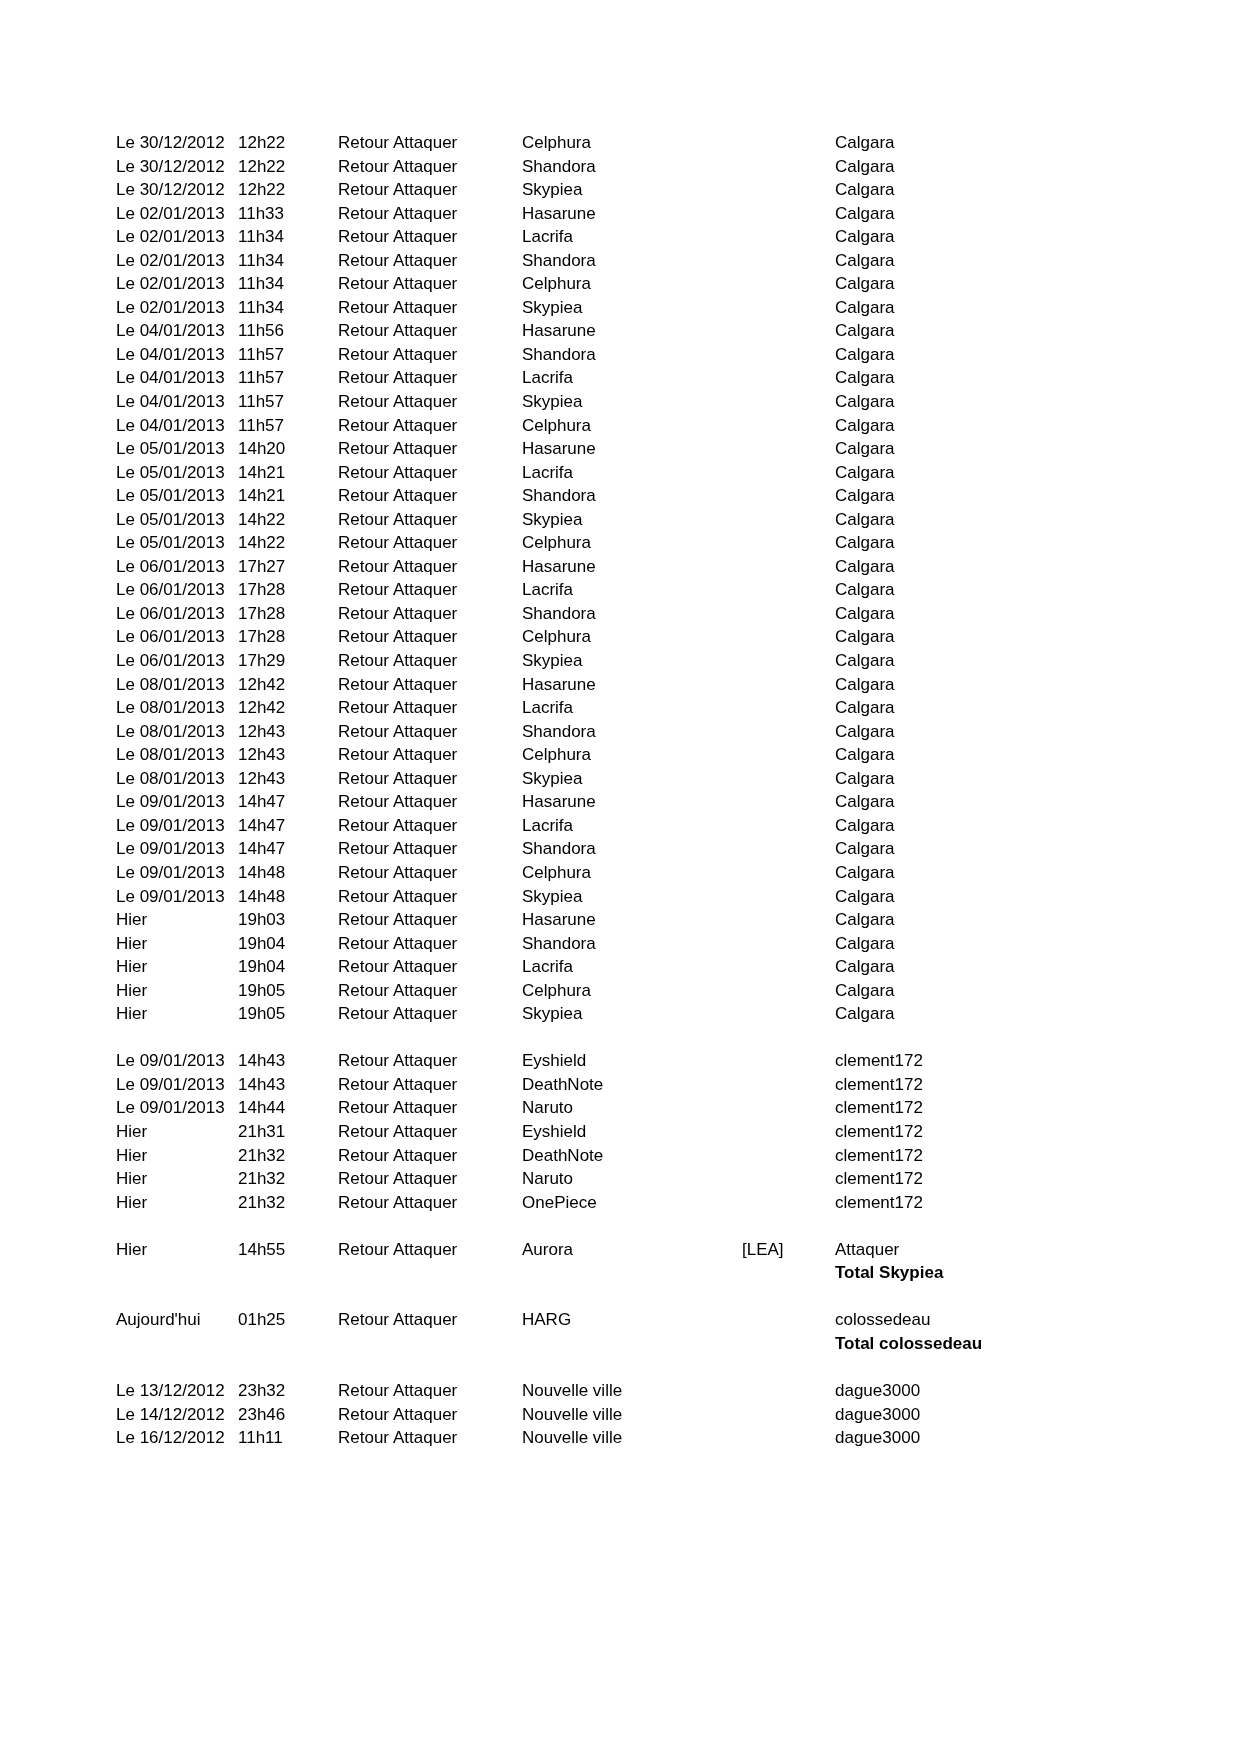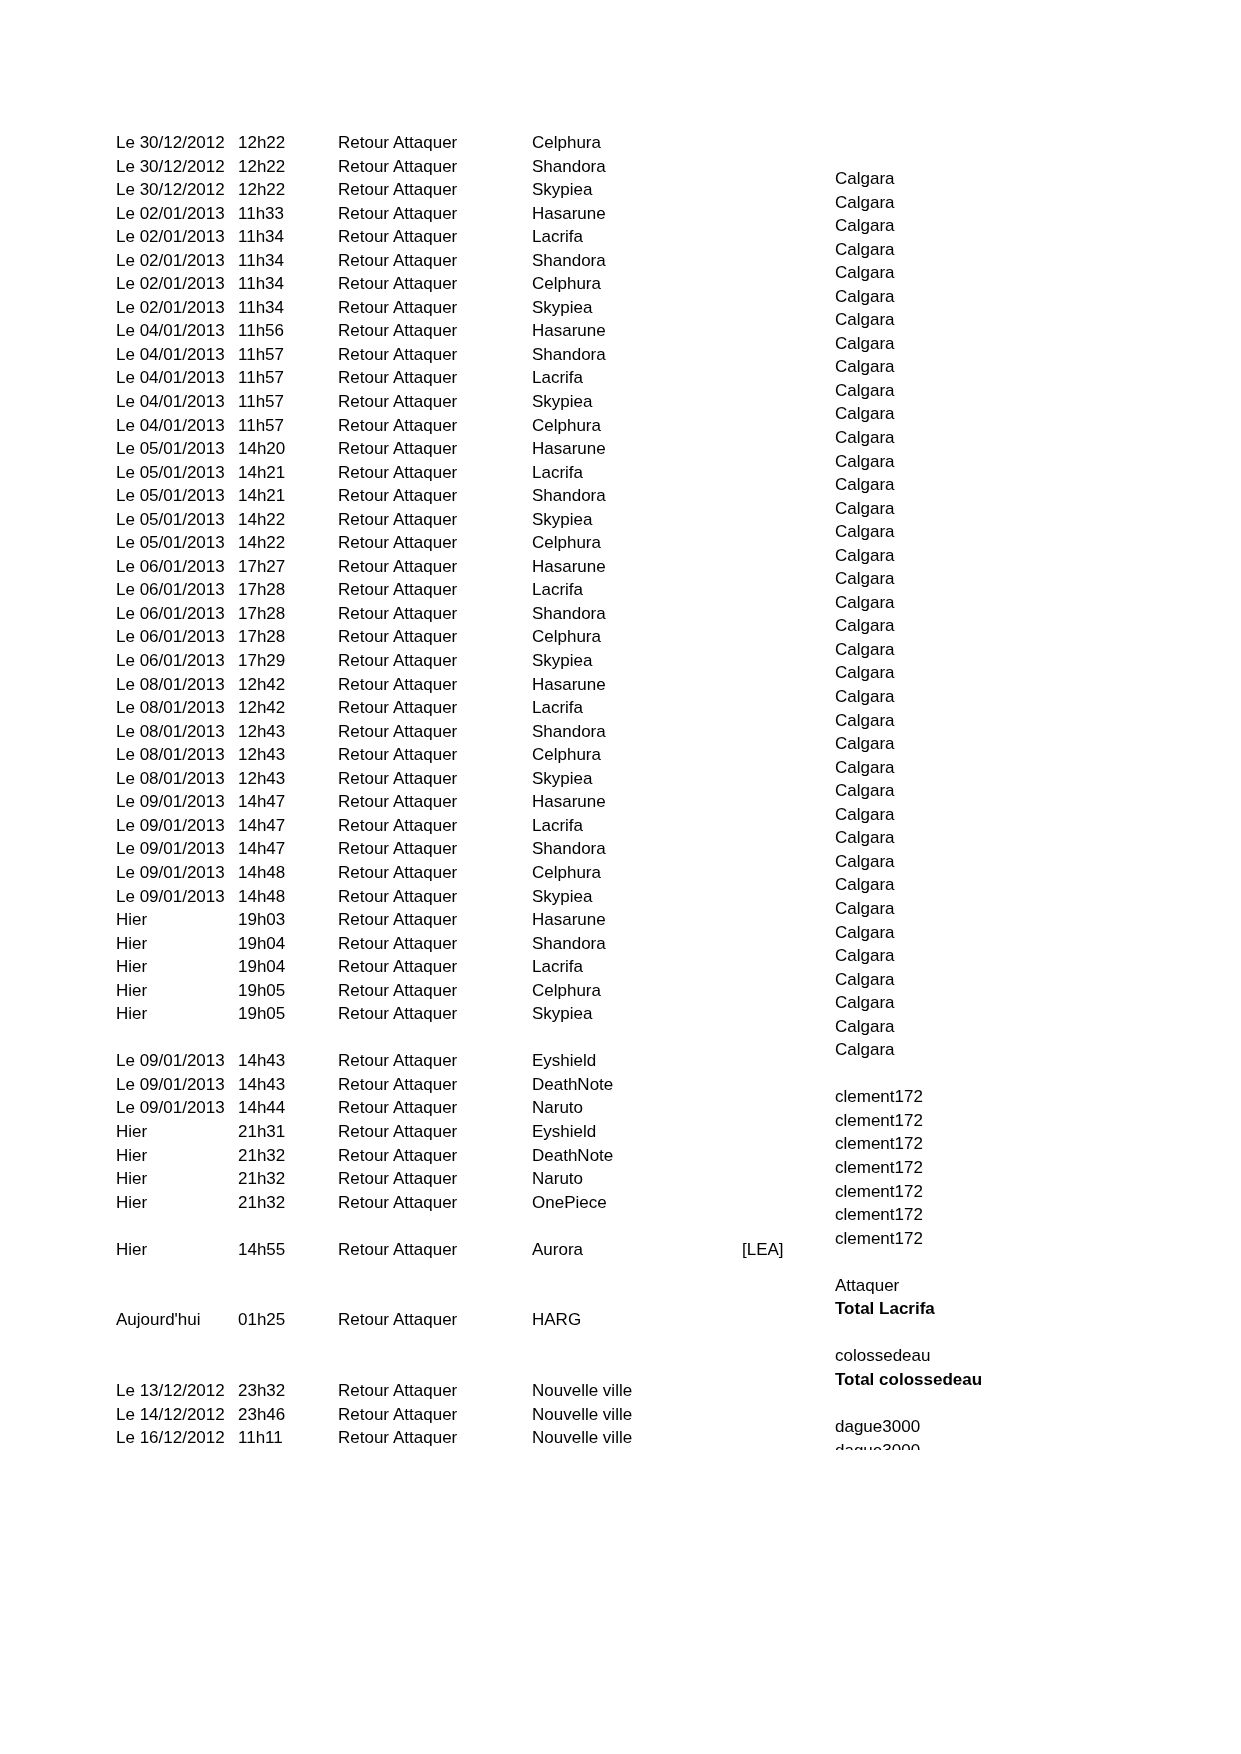--- a/index.html
+++ b/index.html
@@ -43,23 +43,23 @@
     top: 0;
     white-space: nowrap;
     font-size: 17px;
     line-height: 23.55px;
   }
   
   .c-date  { left: 0px;   }
   .c-time  { left: 122px; }
   .c-type  { left: 182px; margin-left: 40px; }
   .c-act   { left: 277px; }
-  .c-targ  { left: 406px; margin-left: 10px; }
+  .c-targ  { left: 406px; }
   .c-tag   { left: 626px; }
-  .c-owner { left: 719px; margin-top: 36px; }
+  .c-owner { left: 719px; }
 
   .total {
     font-weight: bold;
   }
   .row.total-row .c-owner {
     font-weight: bold;
   }
 </style>
 </head>
 <body>
@@ -431,21 +431,21 @@
       <div class="row">
         <span class="cell c-date">Hier</span>
         <span class="cell c-time">14h55</span>
         <span class="cell c-type">Retour</span>
         <span class="cell c-act">Attaquer</span>
         <span class="cell c-targ">Aurora</span>
         <span class="cell c-tag">[LEA]</span>
         <span class="cell c-owner">Attaquer</span>
       </div>
       <div class="row total-row">
-        <span class="cell c-owner total">Total Lacrifa</span>
+        <span class="cell c-owner total">Total Skypiea</span>
       </div>
       <div class="row spacer"></div>
       <div class="row">
         <span class="cell c-date">Aujourd'hui</span>
         <span class="cell c-time">01h25</span>
         <span class="cell c-type">Retour</span>
         <span class="cell c-act">Attaquer</span>
         <span class="cell c-targ">HARG</span>
         <span class="cell c-owner">colossedeau</span>
       </div>

